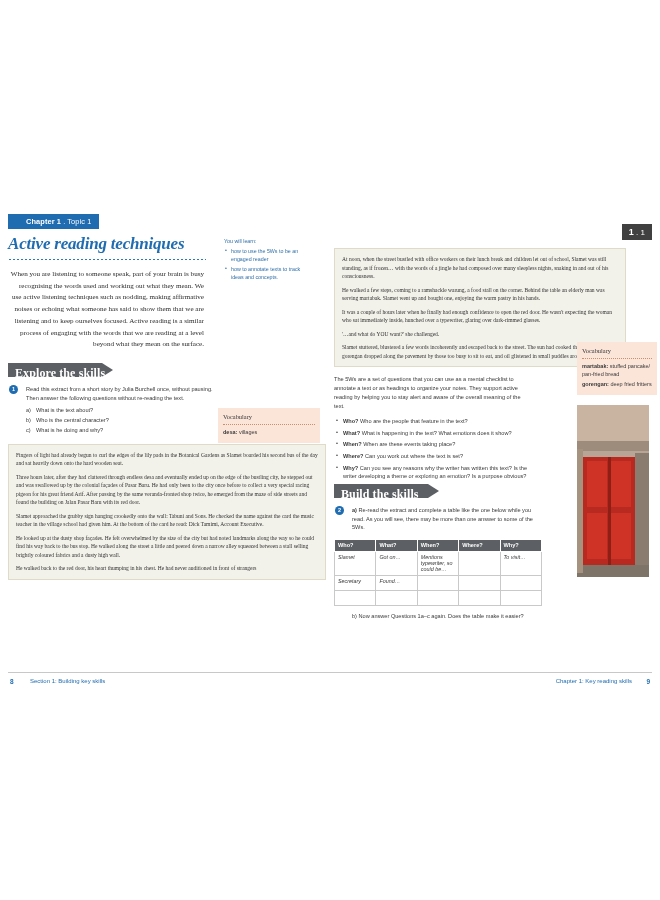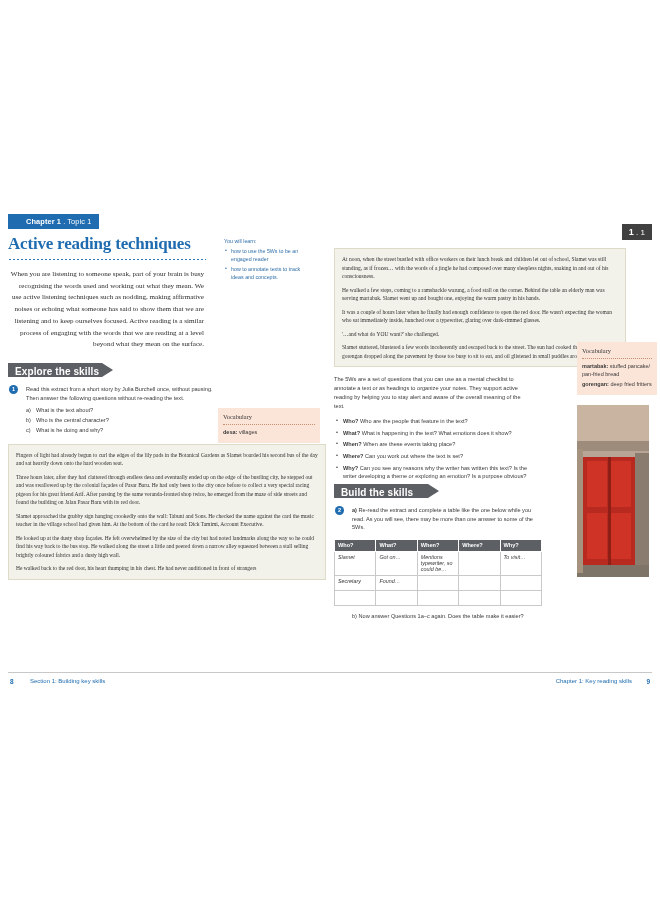--- a/index.html
+++ b/index.html
@@ -55,20 +55,21 @@
   }
   .chapter-tag b { font-weight: bold; }
   .chapter-tag span { font-weight: normal; }
   .page-title {
     color: #1f6cb0;
     font-family: "Liberation Serif", serif;
     font-weight: bold;
     font-size: 17px;
     margin: 5px 0 0 0;
     letter-spacing: -.2px;
+    font-style: italic;
   }
   .dotted-rule {
     margin-top: 4px;
     width: 198px;
     height: 2px;
     background-image: radial-gradient(circle, #2a7ab9 0.7px, transparent 0.9px);
     background-size: 4px 3px;
     background-repeat: repeat-x;
   }
   .intro-para {
@@ -121,23 +122,23 @@
     width: 0; height: 0;
     border-top: 7px solid transparent;
     border-bottom: 7px solid transparent;
     border-left: 11px solid #5c5f63;
   }
   .banner .label {
     position: absolute;
     left: 7px;
     top: 3px;
     color: #ffffff;
-    font-family: Liberation Sans, sans-serif;
+    font-family: Liberation Serif, serif;
     font-weight: bold;
-    font-size: 10px;
+    font-size: 12px;
     letter-spacing: .1px;
   }
   
   .activity {
     position: relative;
     margin-top: 8px;
     padding-left: 18px;
     width: 190px;
   }
   .activity .num {

